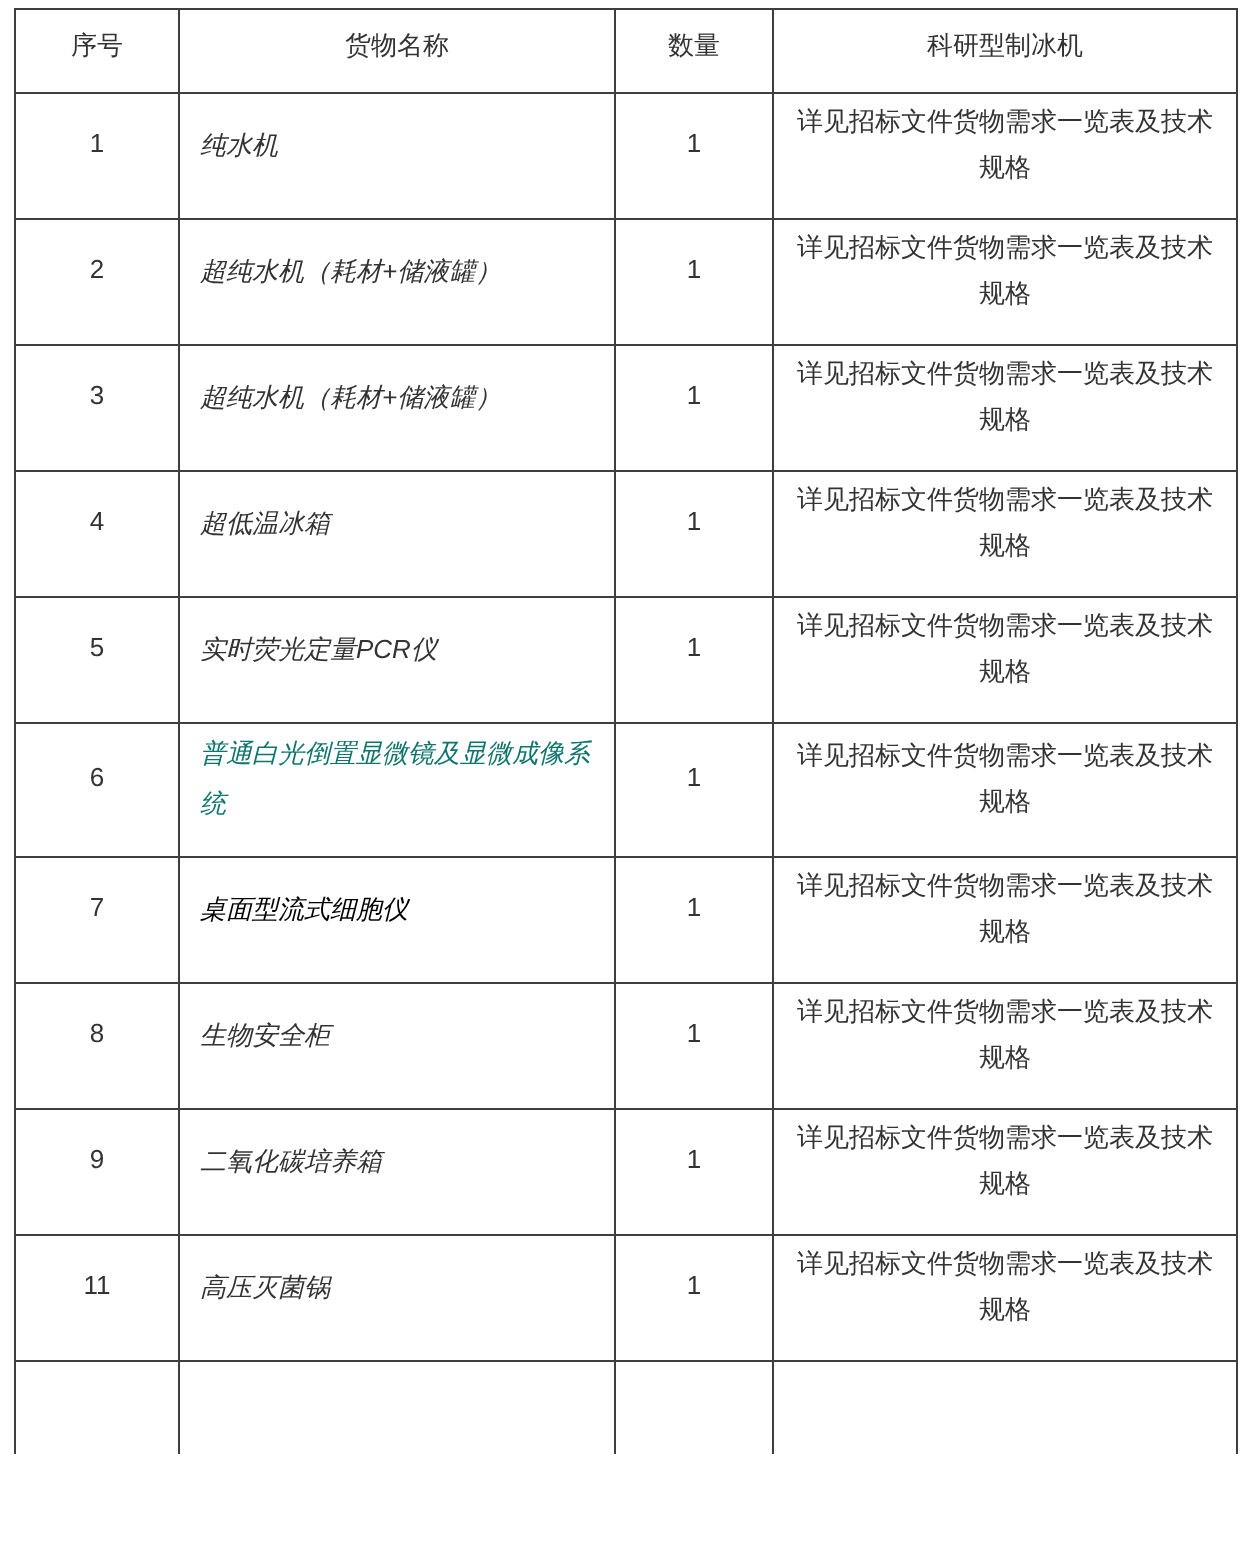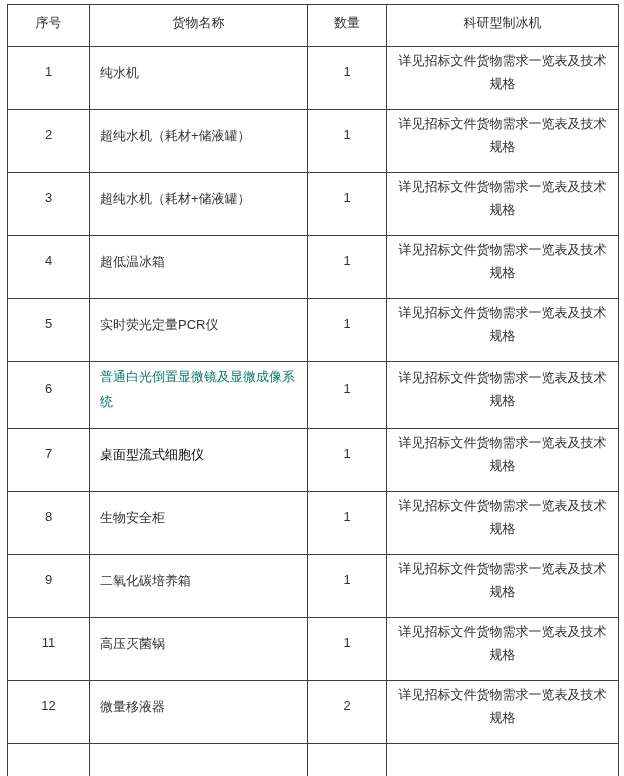--- a/index.html
+++ b/index.html
@@ -42,20 +42,21 @@
   }
   td.cell-index,
   td.cell-qty {
     text-align: center;
     line-height: 16px;
   }
   td.cell-name {
     text-align: left;
     padding-left: 10px;
     line-height: 25px;
+    font-style: italic;
   }
   td.cell-spec {
     text-align: center;
     line-height: 23px;
   }
   tr.partial-row td {
     height: 30px;
     border-bottom: none;
   }
 </style>
@@ -131,26 +132,20 @@
         <td class="cell-name" style="border-color: rgb(63, 63, 63); color: rgb(51, 51, 51);">二氧化碳培养箱</td>
         <td class="cell-qty" style="border-color: rgb(63, 63, 63); color: rgb(51, 51, 51);">1</td>
         <td class="cell-spec" style="border-color: rgb(63, 63, 63); color: rgb(51, 51, 51);">详见招标文件货物需求一览表及技术规格</td>
       </tr>
       <tr class="data-row">
         <td class="cell-index" style="border-color: rgb(63, 63, 63); color: rgb(51, 51, 51);">11</td>
         <td class="cell-name" style="border-color: rgb(63, 63, 63); color: rgb(51, 51, 51);">高压灭菌锅</td>
         <td class="cell-qty" style="border-color: rgb(63, 63, 63); color: rgb(51, 51, 51);">1</td>
         <td class="cell-spec" style="border-color: rgb(63, 63, 63); color: rgb(51, 51, 51);">详见招标文件货物需求一览表及技术规格</td>
       </tr>
-      <tr class="data-row">
-        <td class="cell-index" style="border-color: rgb(63, 63, 63); color: rgb(51, 51, 51);">12</td>
-        <td class="cell-name" style="border-color: rgb(63, 63, 63); color: rgb(51, 51, 51);">微量移液器</td>
-        <td class="cell-qty" style="border-color: rgb(63, 63, 63); color: rgb(51, 51, 51);">2</td>
-        <td class="cell-spec" style="border-color: rgb(63, 63, 63); color: rgb(51, 51, 51);">详见招标文件货物需求一览表及技术规格</td>
-      </tr>
     </tbody>
   <tbody>
     <tr class="partial-row">
       <td class="cell-index" style="border-color: rgb(63, 63, 63); color: rgb(51, 51, 51);"></td>
       <td class="cell-name" style="border-color: rgb(63, 63, 63); color: rgb(51, 51, 51);"></td>
       <td class="cell-qty" style="border-color: rgb(63, 63, 63); color: rgb(51, 51, 51);"></td>
       <td class="cell-spec" style="border-color: rgb(63, 63, 63); color: rgb(51, 51, 51);"></td>
     </tr>
   </tbody>
 </table>

